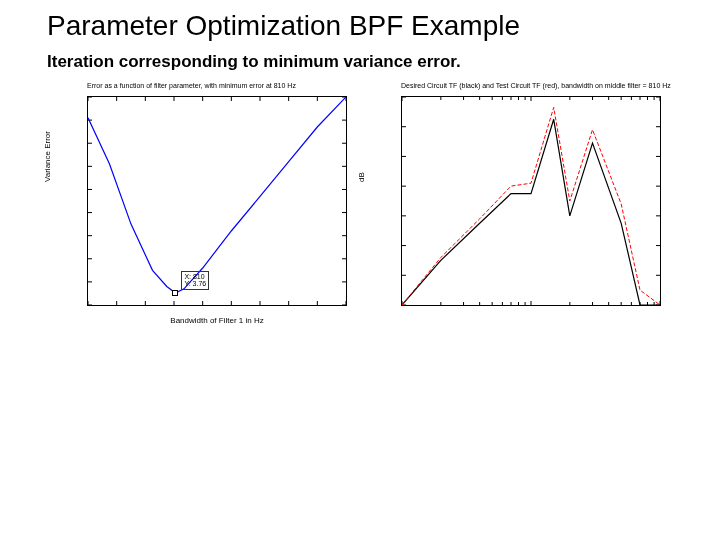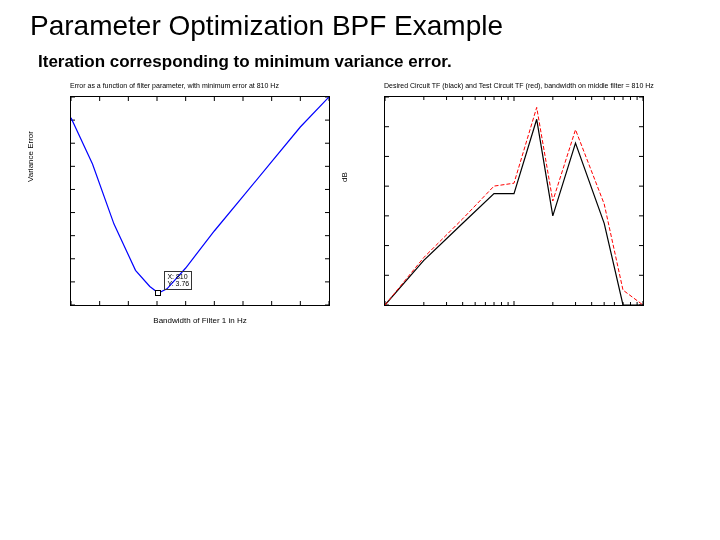--- a/index.html
+++ b/index.html
@@ -9,33 +9,33 @@
     height: 540px;
     background: #fff;
     font-family: "Comic Sans MS", "Comic Sans", cursive, sans-serif;
     color: #000;
   }
   .slide {
     width: 711px;
     height: 540px;
     position: relative;
     box-sizing: border-box;
-    padding: 10px 40px 20px 30px;
+    padding: 10px 40px 20px 47px;
   }
   .title {
     font-size: 28px;
     font-weight: 400;
     margin: 0 0 10px 0;
     text-align: left;
     letter-spacing: 0px;
   }
   .subtitle {
     font-size: 17px;
     font-weight: bold;
-    margin: 0 0 10px 8px;
+    margin: 0 0 10px 0;
   }
   .charts-row {
     display: flex;
     flex-direction: row;
     gap: 4px;
     justify-content: flex-start;
     margin-top: 6px;
   }
   .chart-holder {
     position: relative;

